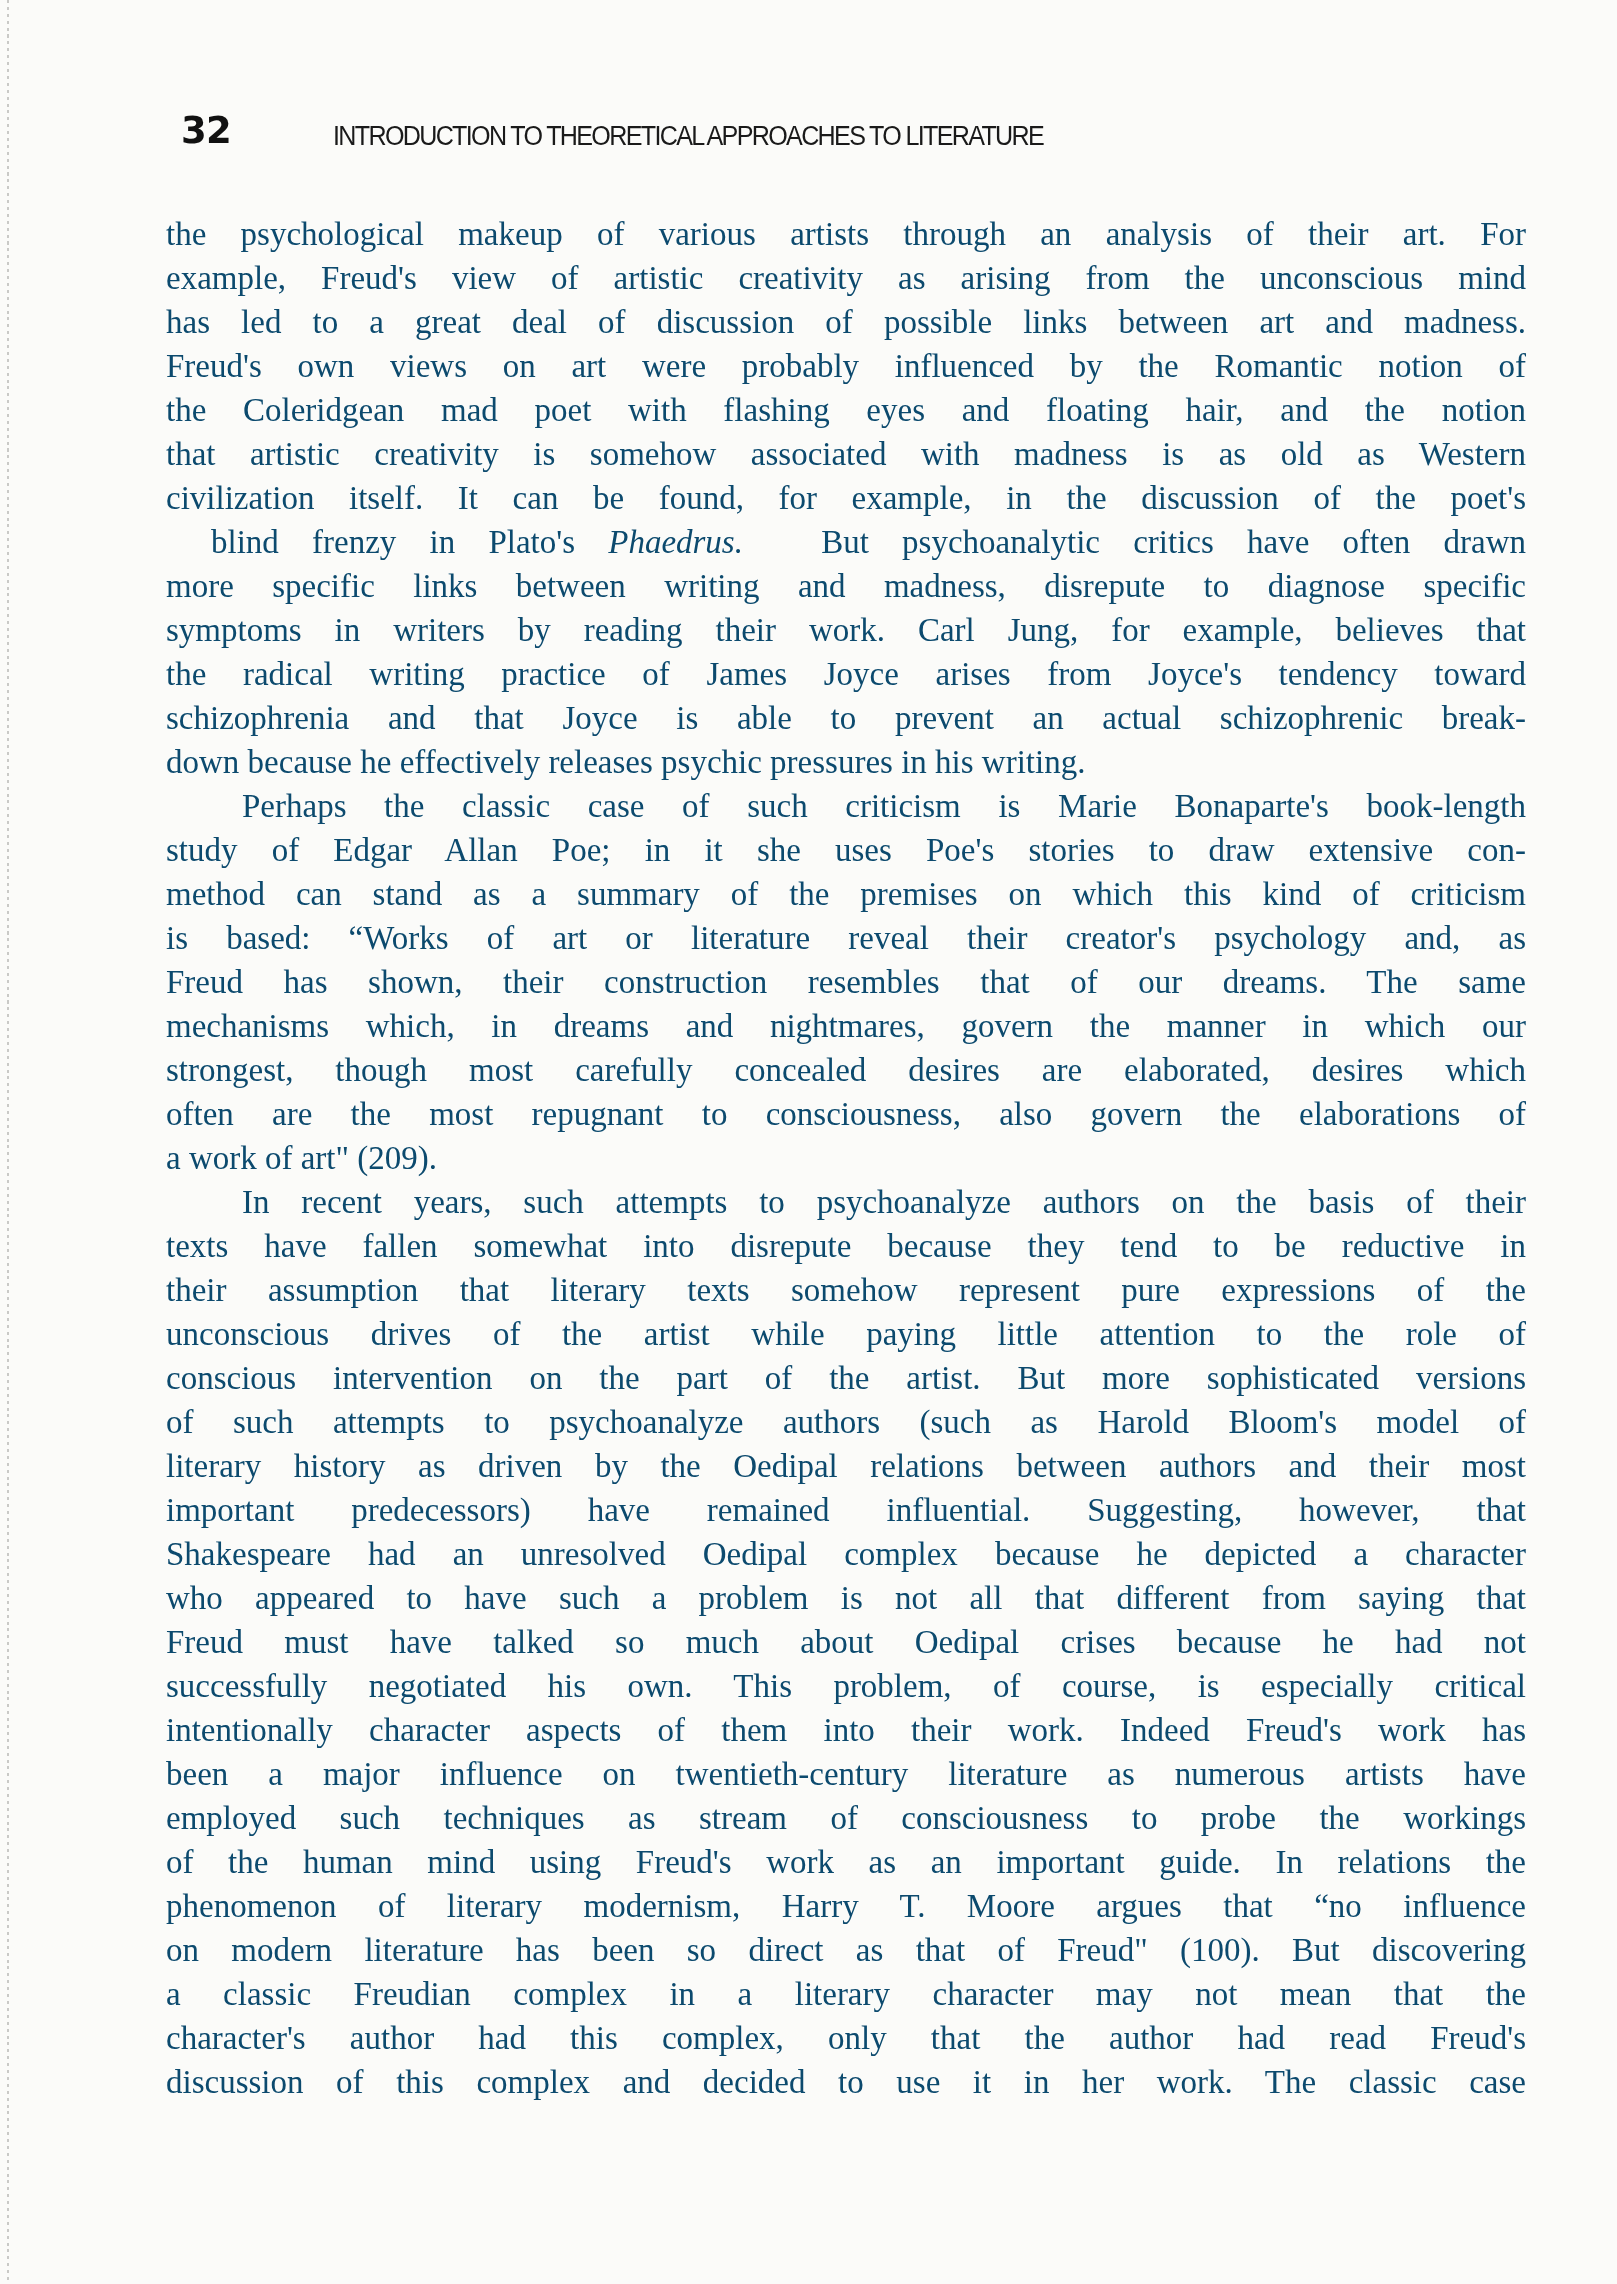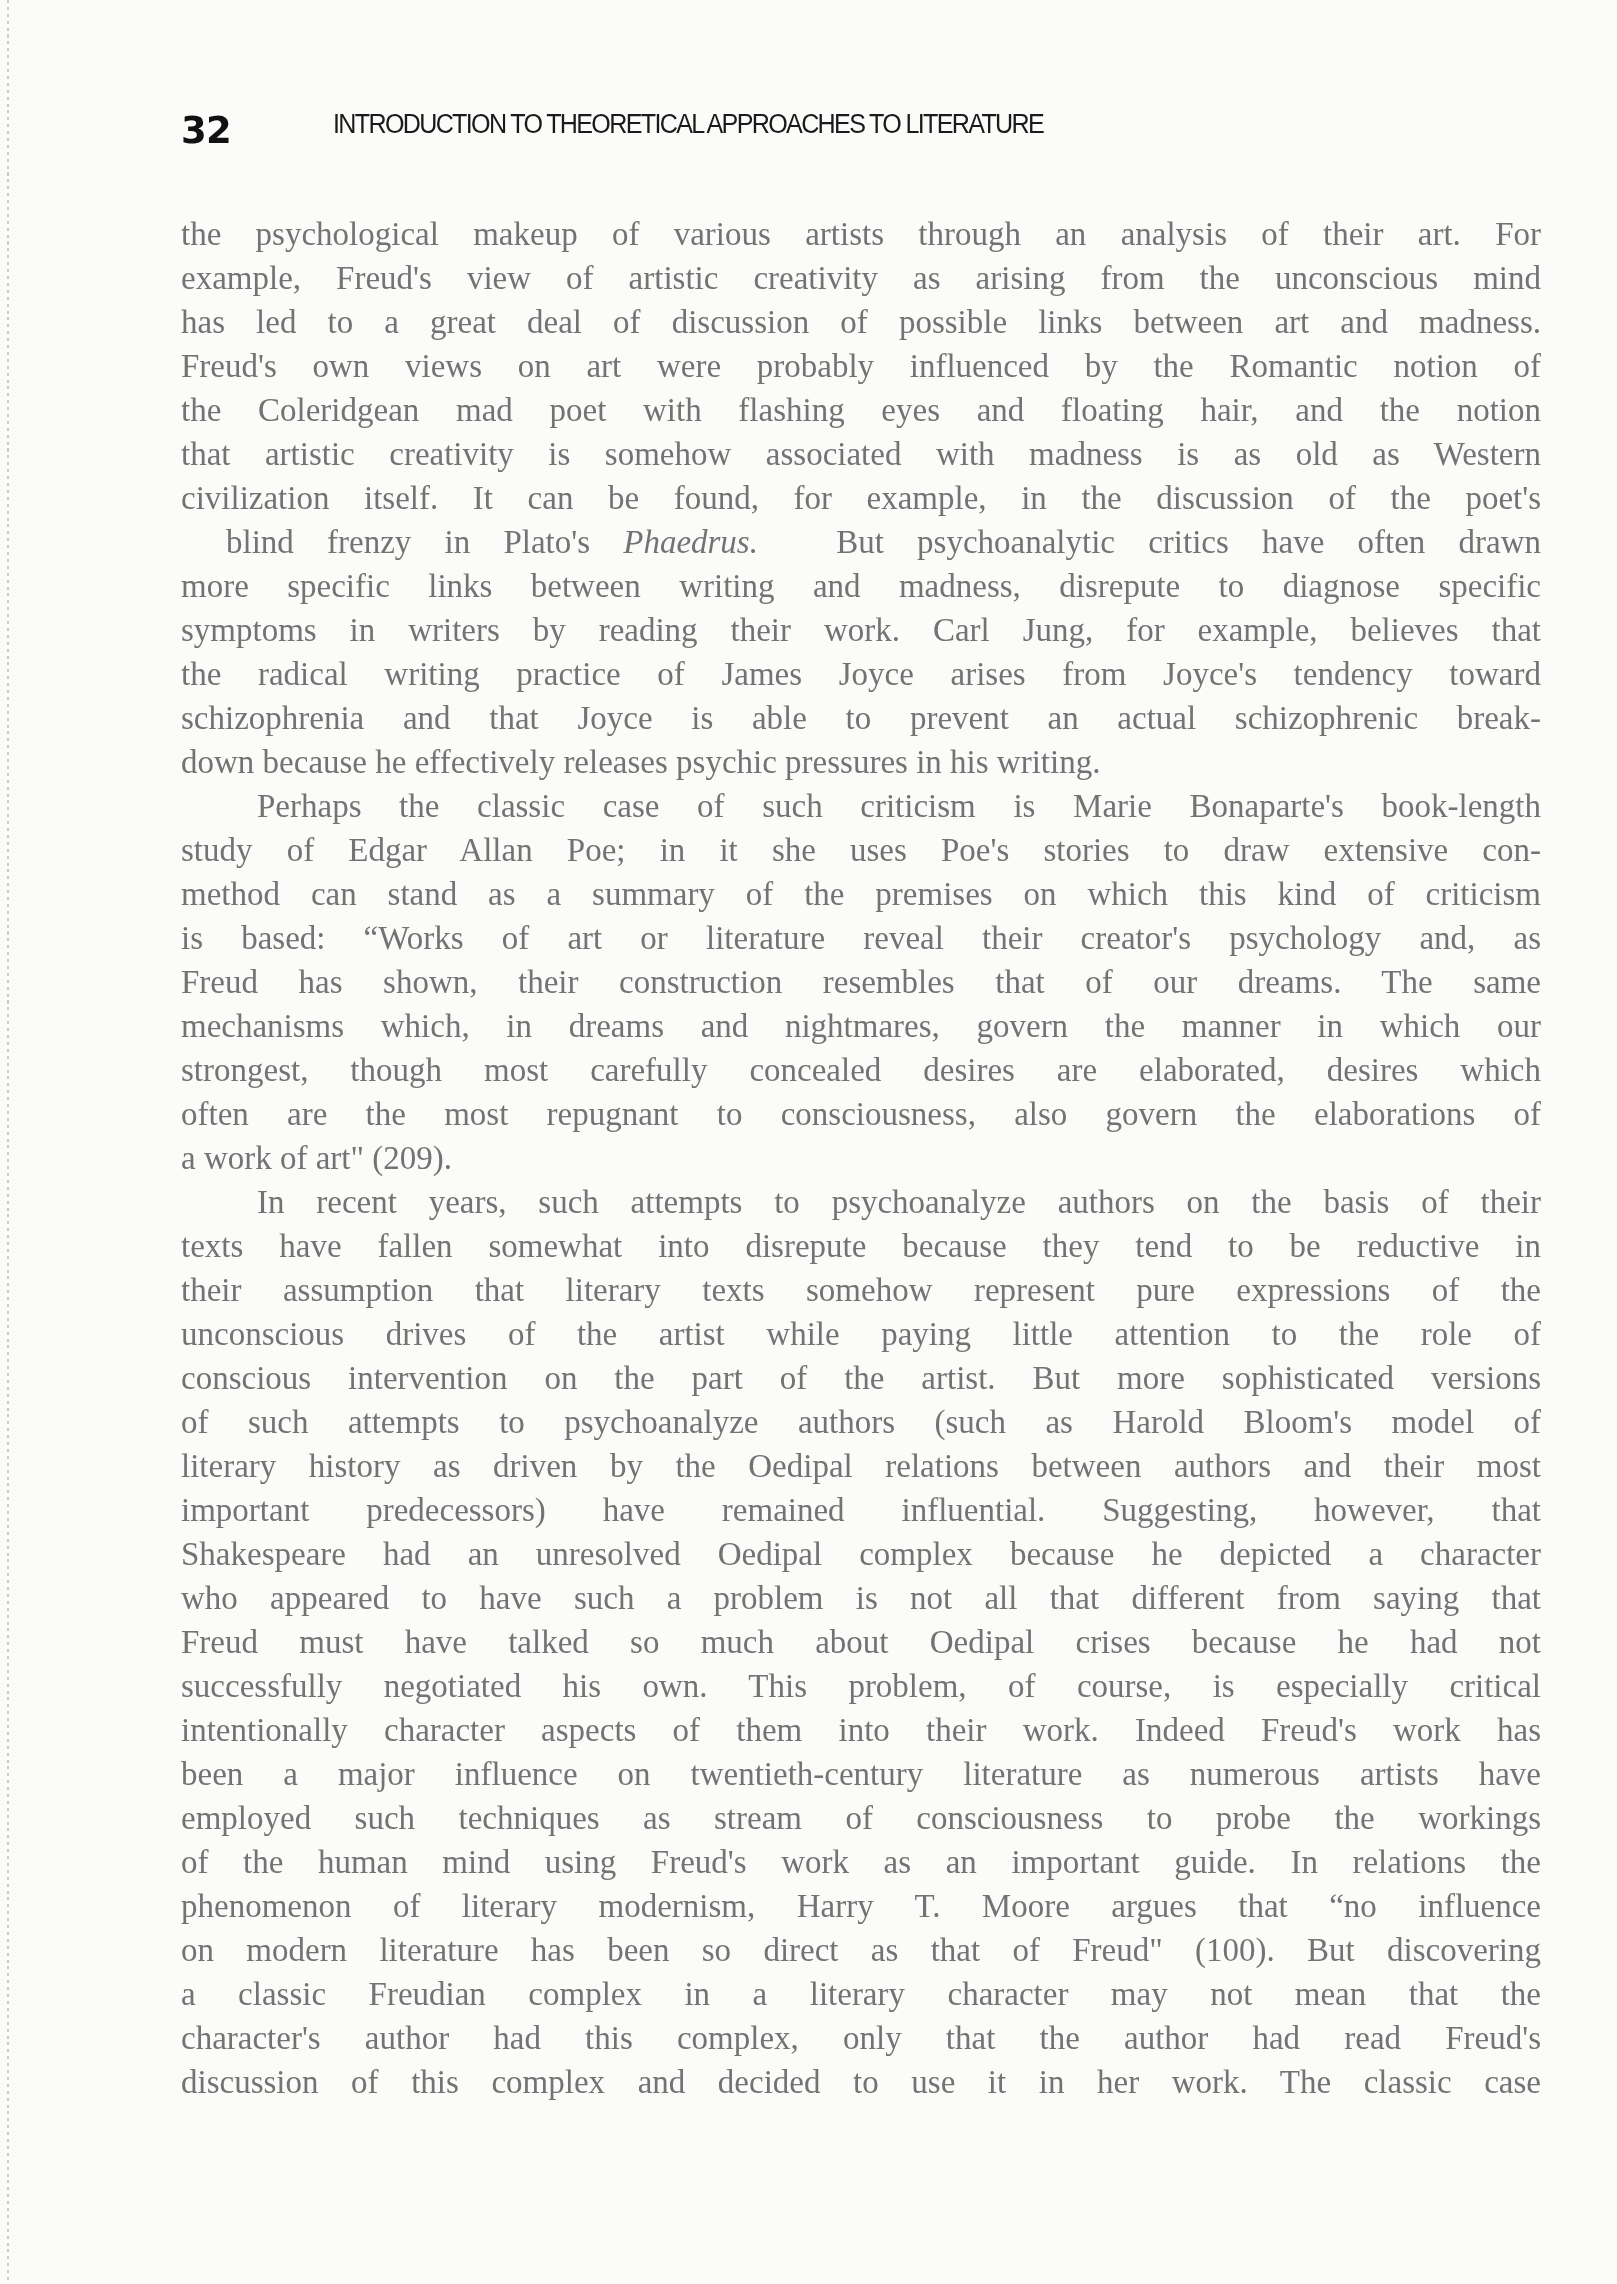--- a/index.html
+++ b/index.html
@@ -21,21 +21,21 @@
     height: 2284px;
     background: repeating-linear-gradient(to bottom, #b9b9b6 0px, #b9b9b6 3px, transparent 3px, transparent 6.9px);
     opacity: 0.75;
   }
   .running-head {
     position: absolute;
     left: 181px;
     top: 109px;
     height: 43px;
     display: flex;
-    align-items: flex-start;
+    align-items: flex-end;
     white-space: nowrap;
   }
   .page-number {
     font-family: "DejaVu Sans", sans-serif;
     font-weight: bold;
     font-size: 37px;
     color: #111;
     letter-spacing: -0.8px;
     width: 152px;
     display: inline-block;
@@ -44,26 +44,26 @@
     font-family: "Liberation Sans", sans-serif;
     font-size: 27px;
     color: #1a1a1a;
     letter-spacing: -1.8px;
     transform: scaleX(0.93);
     transform-origin: left center;
     display: inline-block;
   }
   .body-text {
     position: absolute;
-    left: 181px;
+    left: 166px;
     top: 212px;
     width: 1360px;
     font-family: "Liberation Serif", serif;
     font-size: 33px;
-    color: #737373;
+    color: #0c4a6e;
   }
   .line {
     height: 44px;
     line-height: 44px;
     white-space: nowrap;
     text-align: justify;
     text-align-last: justify;
     overflow: hidden;
   }
   .line.last {

